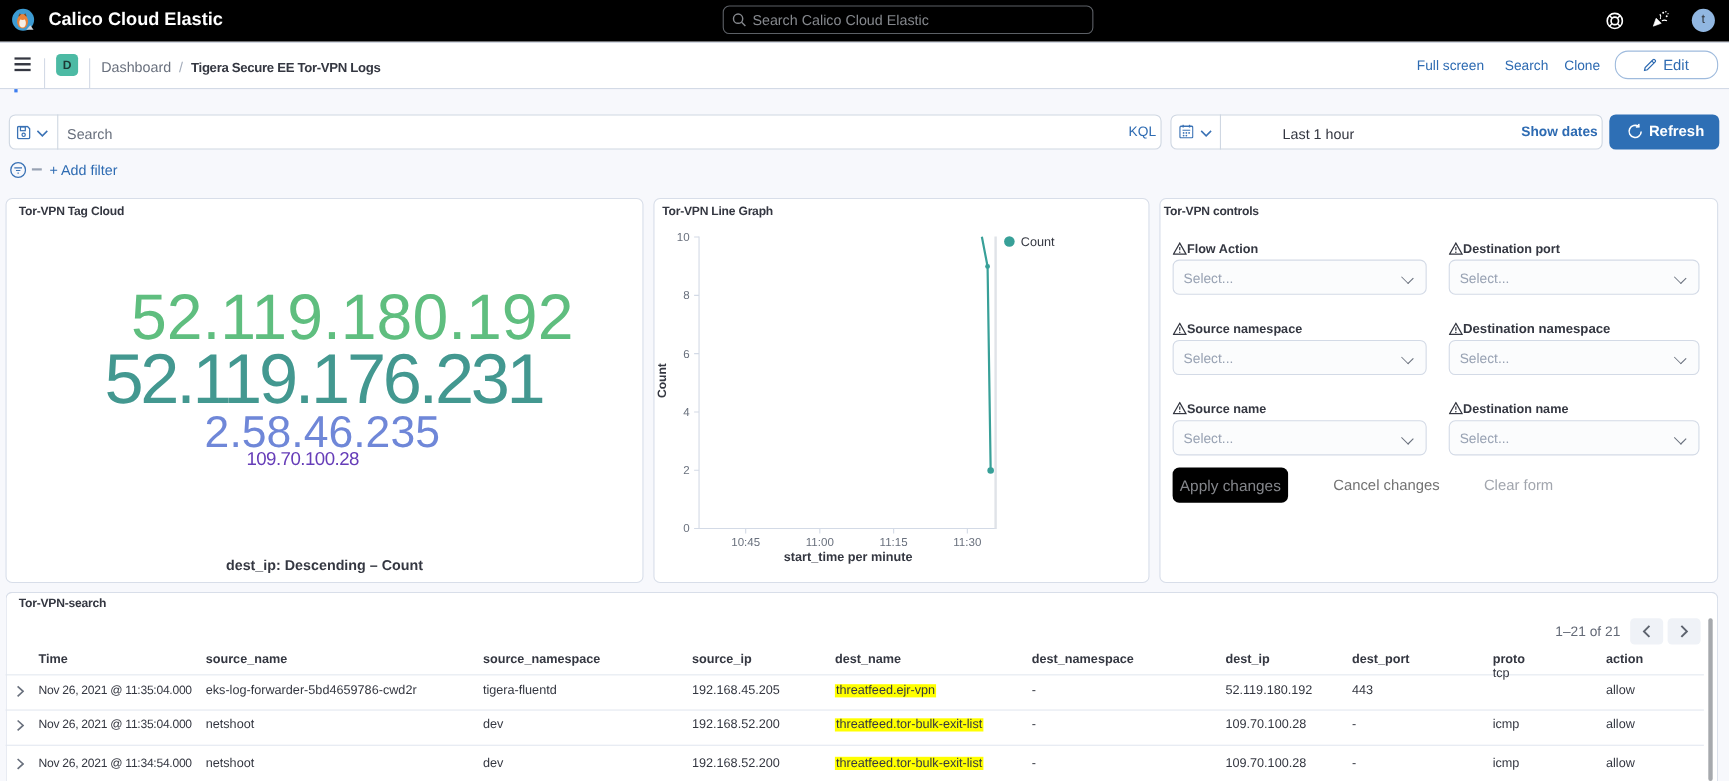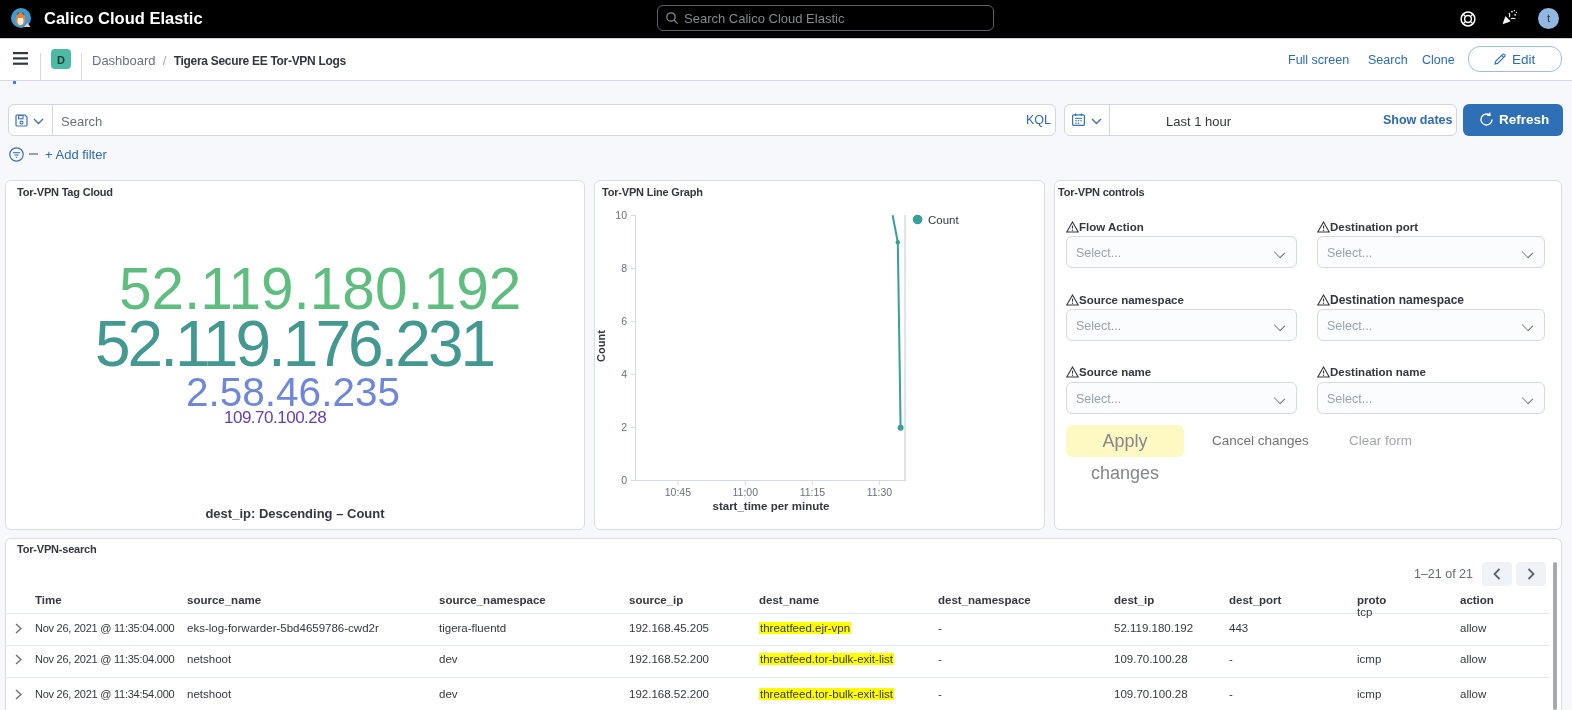--- a/index.html
+++ b/index.html
@@ -217,21 +217,21 @@
       <line x1="6.5" y1="4.6" x2="6.5" y2="7.6" stroke="#343741" stroke-width="1.1"></line>
       <circle cx="6.5" cy="9.3" r="0.7" fill="#343741"></circle>
     </svg><span style="font-size:11.5px;font-weight:bold;color:#343741;">Source name</span></div>
 <div class="abs" style="left:1317px;top:362px;"><svg width="13" height="12" viewBox="0 0 13 12" style="display:inline-block;vertical-align:-2px;">
       <path d="M6.5 1 L12.2 11 H0.8 Z" fill="none" stroke="#343741" stroke-width="1.1"></path>
       <line x1="6.5" y1="4.6" x2="6.5" y2="7.6" stroke="#343741" stroke-width="1.1"></line>
       <circle cx="6.5" cy="9.3" r="0.7" fill="#343741"></circle>
     </svg><span style="font-size:11.5px;font-weight:bold;color:#343741;">Destination name</span></div>
 <div class="abs sel" style="left:1066px;top:382px;width:231px;"></div>
 <div class="abs sel" style="left:1317px;top:382px;width:228px;"></div>
-<div class="abs" style="left:1066px;top:425px;width:118px;height:32px;background:#fef9c3;border-radius:6px;text-align:center;line-height:32px;font-size:18px;color:#84868b;">Apply changes</div>
+<div class="abs" style="left:1066px;top:425px;width:105px;height:32px;background:#000000;border-radius:6px;text-align:center;line-height:32px;font-size:14px;color:#84868b;">Apply changes</div>
 <div class="abs" style="left:1212px;top:433px;font-size:13.5px;color:#737373;">Cancel changes</div>
 <div class="abs" style="left:1349px;top:433px;font-size:13.5px;color:#a2a6ae;">Clear form</div>
 
 <div class="panel" style="left:5px;top:538px;width:1557px;height:172px;border-bottom:none;border-bottom-left-radius:0;border-bottom-right-radius:0;"></div>
 <div class="ptitle" style="left:17px;top:543px;">Tor-VPN-search</div>
 
 <div class="abs" style="left:1313px;top:567px;width:160px;text-align:right;font-size:12.5px;color:#646a77;">1–21 of 21</div>
 <div class="abs" style="left:1482px;top:562px;width:30px;height:24px;background:#eff2f7;border-radius:4px;"></div>
 <svg class="abs" style="left:1493px;top:568px;" width="8" height="12" viewBox="0 0 8 12">
     <polyline points="6.5,1 1.5,6 6.5,11" fill="none" stroke="#5e646f" stroke-width="1.8"></polyline>

